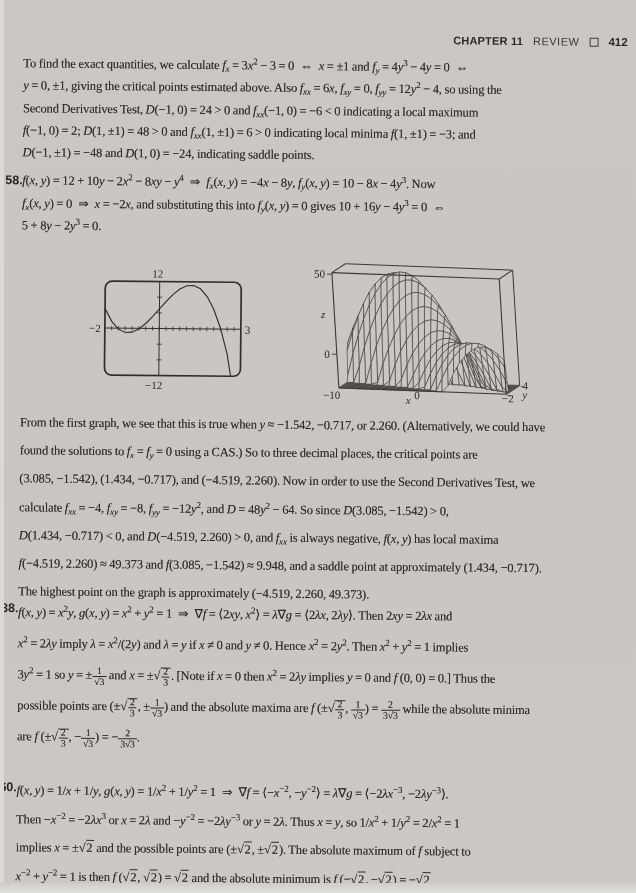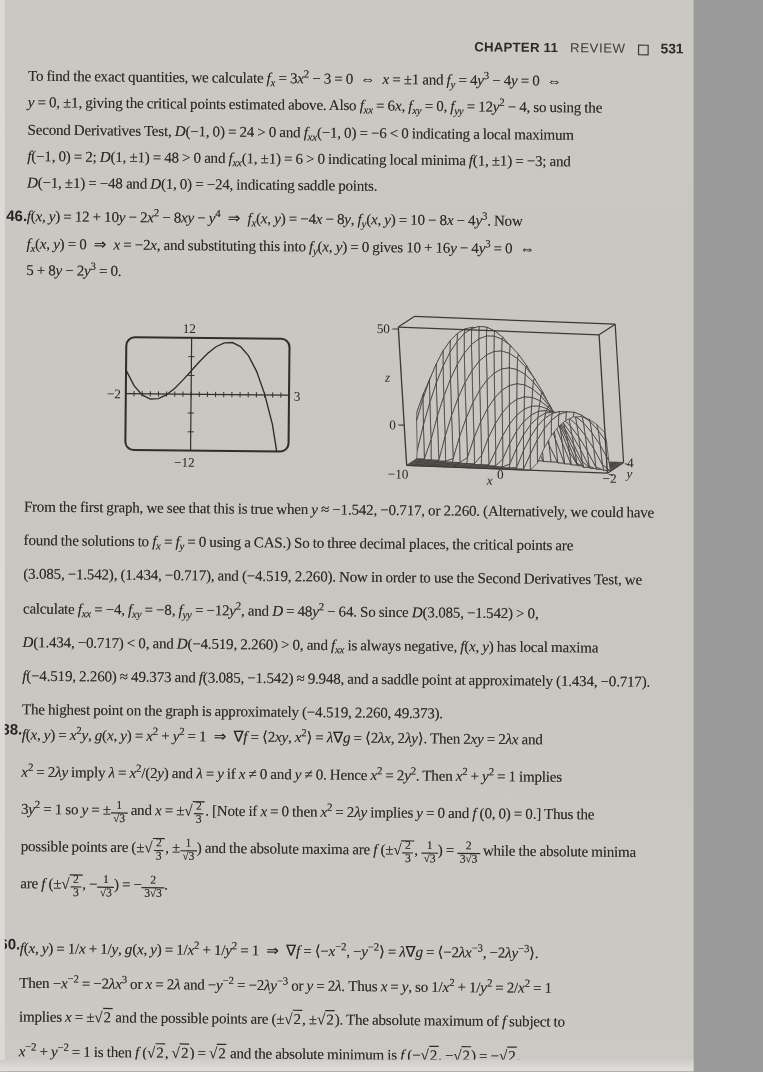--- a/index.html
+++ b/index.html
@@ -1,16 +1,16 @@
 <!DOCTYPE html>
 <html><head>
 <meta charset="utf-8">
 <style>
   html,body{margin:0;padding:0;background:#9a9a9a;}
-  .page{position:relative;width:578px;height:893px;overflow:hidden;
+  .page{position:relative;width:636px;height:893px;overflow:hidden;
         background:linear-gradient(180deg,#cbc8c4 0%,#c9c6c2 55%,#ccc9c5 100%);
         font-family:"Liberation Serif",serif;color:#2d2b29;}
   .content{position:absolute;inset:0;transform:rotate(0.55deg);transform-origin:0 0;}
   .edge-left{position:absolute;left:0;top:0;bottom:0;width:4px;background:#dcdad7;z-index:5;}
   .edge-bottom{position:absolute;left:0;right:0;bottom:0;height:10px;
         background:linear-gradient(#cfccc9,#e2e0dd);z-index:5;}
   .header{position:absolute;top:30px;right:8px;display:flex;align-items:center;gap:10px;
         font-family:"Liberation Sans",sans-serif;font-size:11px;color:#2a2927;}
   .chap{font-weight:bold;letter-spacing:0.2px;}
   .sect{color:#3b3a38;letter-spacing:0.5px;}
@@ -41,33 +41,33 @@
 </head>
 <body>
 
 <div class="page">
   <div class="content">
 
     <div class="header">
       <span class="chap">CHAPTER 11</span>
       <span class="sect">REVIEW</span>
       <span class="sq-box"></span>
-      <span class="pageno">531</span>
+      <span class="pageno">412</span>
     </div>
 
     <div class="para lh22" style="top:52px">
         <div class="tl">To find the exact quantities, we calculate <i>f</i><sub><i>x</i></sub> = 3<i>x</i><sup>2</sup> − 3 = 0 ⇔ <i>x</i> = ±1 and <i>f</i><sub><i>y</i></sub> = 4<i>y</i><sup>3</sup> − 4<i>y</i> = 0 ⇔</div>
         <div class="tl"><i>y</i> = 0, ±1, giving the critical points estimated above. Also <i>f</i><sub><i>xx</i></sub> = 6<i>x</i>, <i>f</i><sub><i>xy</i></sub> = 0, <i>f</i><sub><i>yy</i></sub> = 12<i>y</i><sup>2</sup> − 4, so using the</div>
         <div class="tl">Second Derivatives Test, <i>D</i>(−1, 0) = 24 &gt; 0 and <i>f</i><sub><i>xx</i></sub>(−1, 0) = −6 &lt; 0 indicating a local maximum</div>
         <div class="tl"><i>f</i>(−1, 0) = 2; <i>D</i>(1, ±1) = 48 &gt; 0 and <i>f</i><sub><i>xx</i></sub>(1, ±1) = 6 &gt; 0 indicating local minima <i>f</i>(1, ±1) = −3; and</div>
         <div class="tl"><i>D</i>(−1, ±1) = −48 and <i>D</i>(1, 0) = −24, indicating saddle points.</div>
       </div>
 
     <div class="para lh225" style="top:169px">
-      <span class="pnum">46.</span>
+      <span class="pnum">58.</span>
       <div>
           <div class="tl"><i>f</i>(<i>x</i>, <i>y</i>) = 12 + 10<i>y</i> − 2<i>x</i><sup>2</sup> − 8<i>xy</i> − <i>y</i><sup>4</sup> ⇒ <i>f</i><sub><i>x</i></sub>(<i>x</i>, <i>y</i>) = −4<i>x</i> − 8<i>y</i>, <i>f</i><sub><i>y</i></sub>(<i>x</i>, <i>y</i>) = 10 − 8<i>x</i> − 4<i>y</i><sup>3</sup>. Now</div>
           <div class="tl"><i>f</i><sub><i>x</i></sub>(<i>x</i>, <i>y</i>) = 0 ⇒ <i>x</i> = −2<i>x</i>, and substituting this into <i>f</i><sub><i>y</i></sub>(<i>x</i>, <i>y</i>) = 0 gives 10 + 16<i>y</i> − 4<i>y</i><sup>3</sup> = 0 ⇔</div>
           <div class="tl">5 + 8<i>y</i> − 2<i>y</i><sup>3</sup> = 0.</div>
         </div>
     </div>
 
     <svg id="plot2d" style="left:92px;top:266px" width="170" height="126" viewBox="0 0 170 126">
         <defs>
           <clipPath id="cp0">

